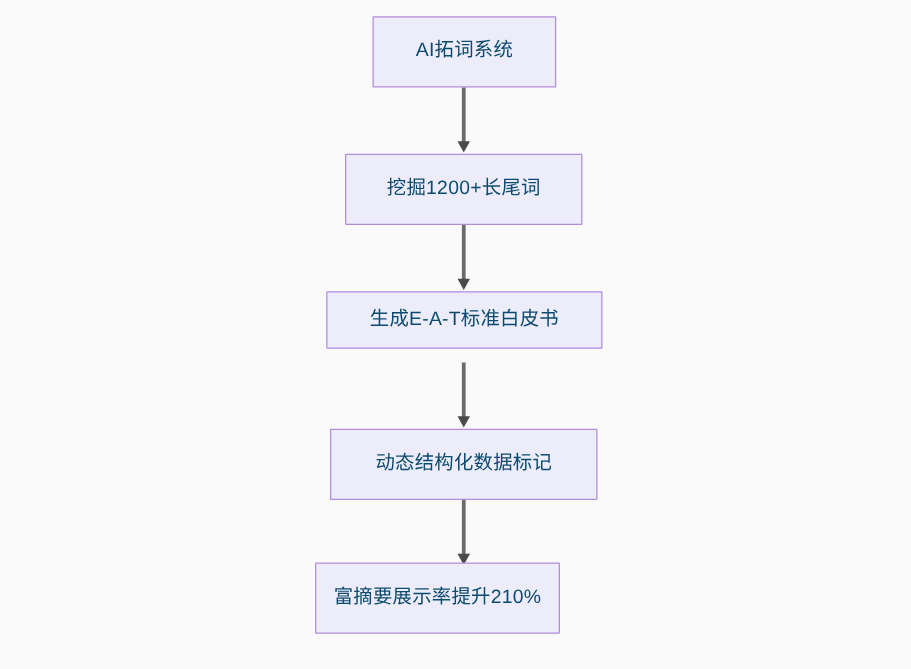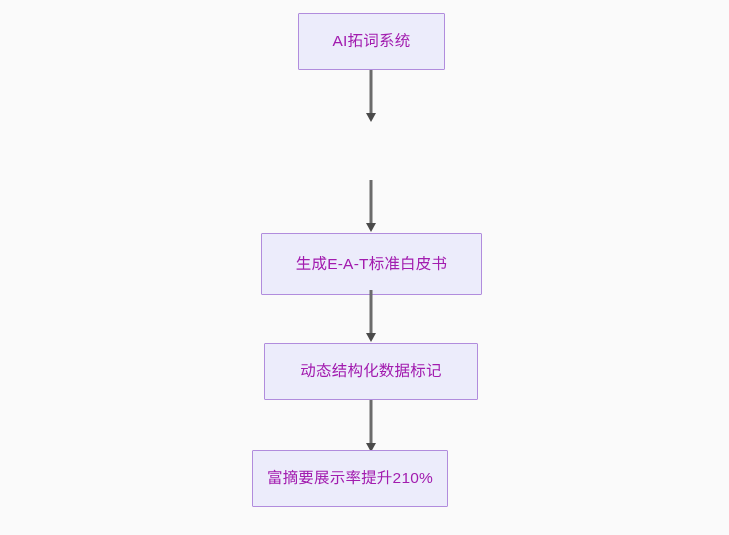--- a/index.html
+++ b/index.html
@@ -24,21 +24,21 @@
 
   .node {
     position: absolute;
     box-sizing: border-box;
     background: #ececfb;
     border: 1.6px solid #b18cdd;
     border-radius: 1px;
     display: flex;
     align-items: center;
     justify-content: center;
-    color: #a21caf;
+    color: #0c4a6e;
     font-size: 15.5px;
     line-height: 1.2;
     letter-spacing: 0.2px;
     white-space: nowrap;
     user-select: none;
   }
 
   .node-label {
     display: block;
     text-align: center;
@@ -67,25 +67,28 @@
 
 <div id="flowchart-canvas">
 
   <div class="node" style="left:298px; top:13px; width:147px; height:57px;">
     <span class="node-label">AI拓词系统</span>
   </div>
 
   <div class="connector" style="left:371px; top:70px; height:44px;"></div>
   <div class="arrowhead" style="left:371px; top:113px;"></div>
 
+  <div class="node" style="left:276px; top:123px; width:190px; height:57px;">
+    <span class="node-label">挖掘1200+长尾词</span>
+  </div>
 
   <div class="connector" style="left:371px; top:180px; height:44px;"></div>
   <div class="arrowhead" style="left:371px; top:223px;"></div>
 
-  <div class="node" style="left:261px; top:233px; width:221px; height:62px;">
+  <div class="node" style="left:261px; top:233px; width:221px; height:46px;">
     <span class="node-label">生成E-A-T标准白皮书</span>
   </div>
 
   <div class="connector" style="left:371px; top:290px; height:44px;"></div>
   <div class="arrowhead" style="left:371px; top:333px;"></div>
 
   <div class="node" style="left:264px; top:343px; width:214px; height:57px;">
     <span class="node-label">动态结构化数据标记</span>
   </div>
 

